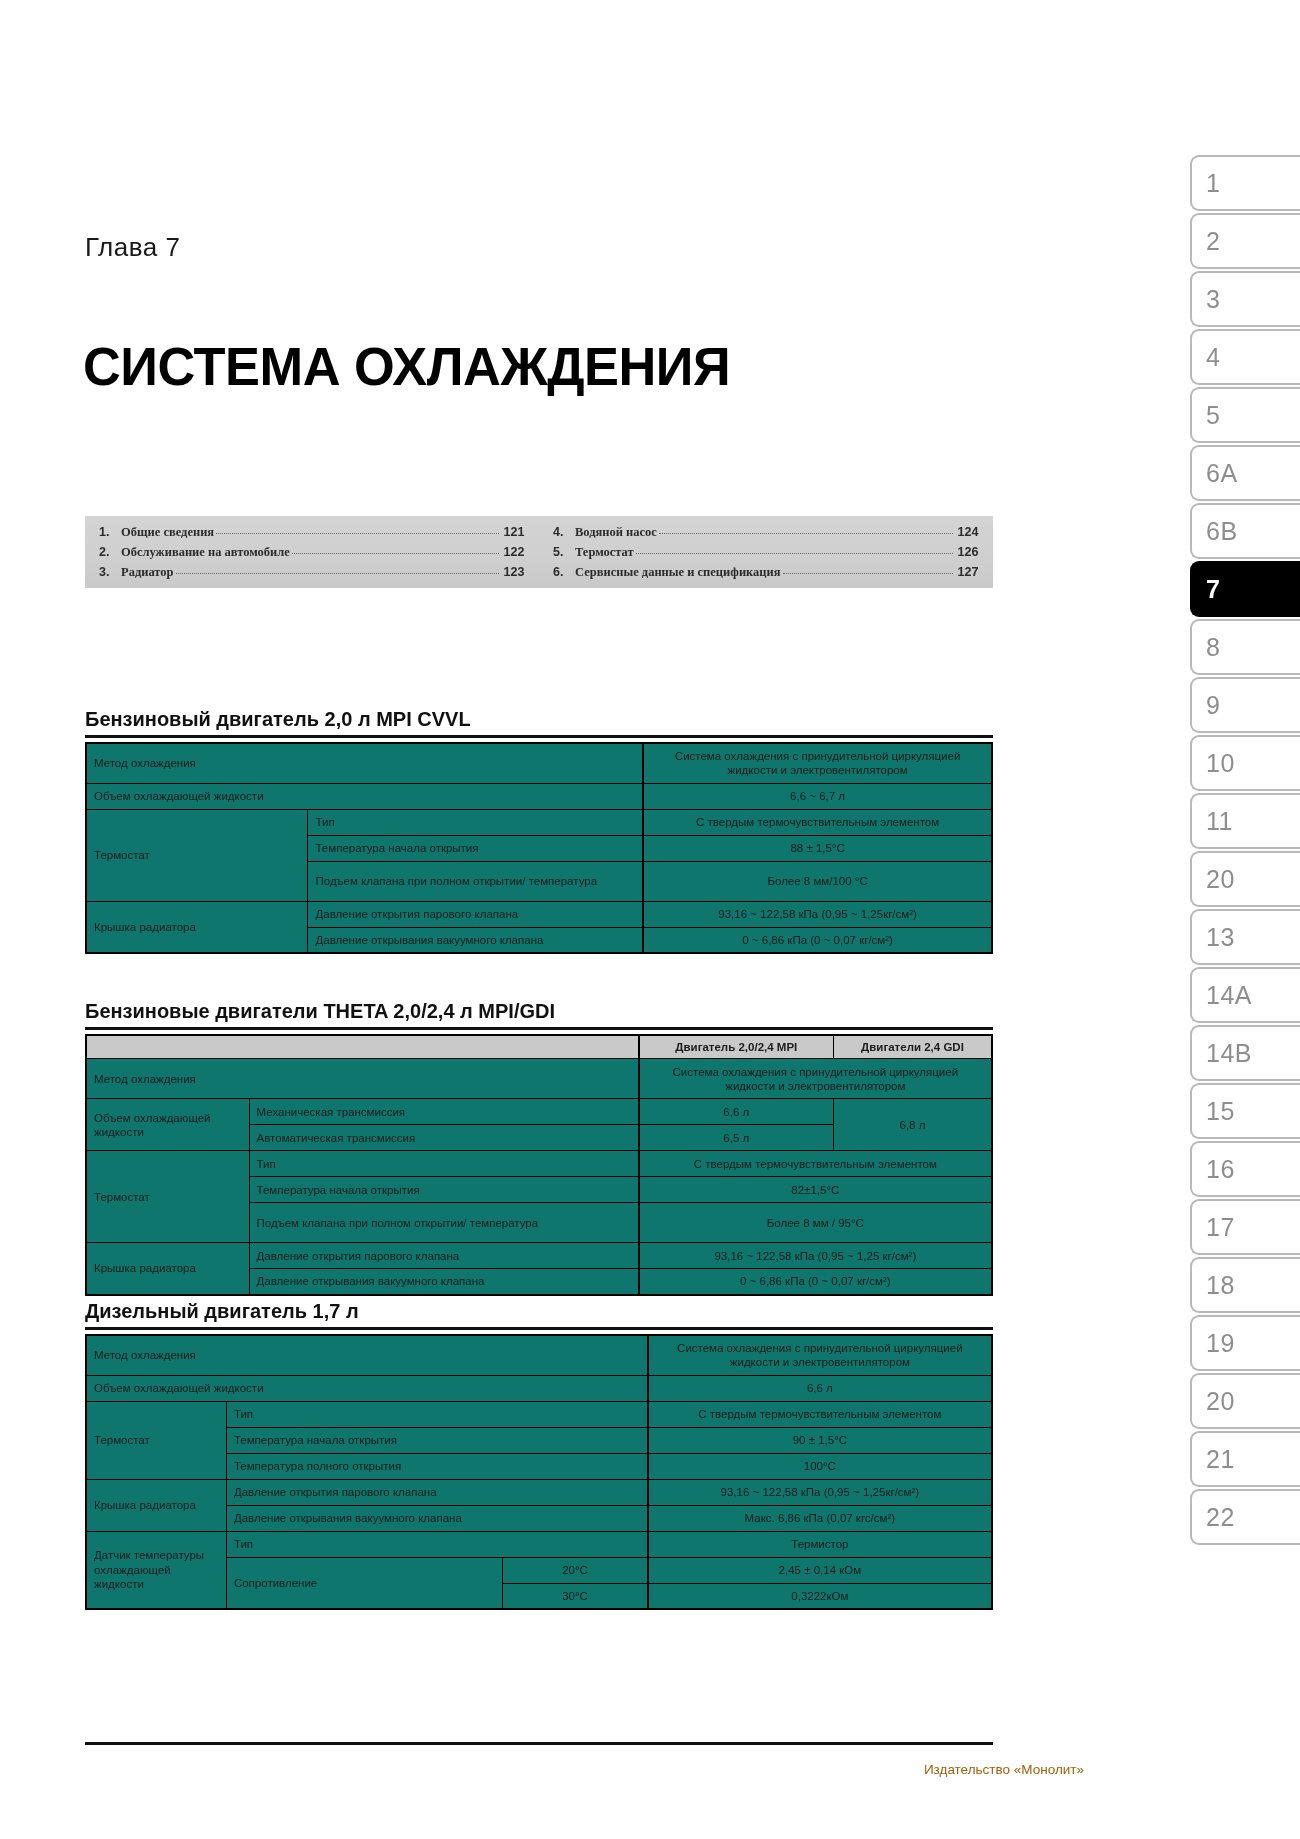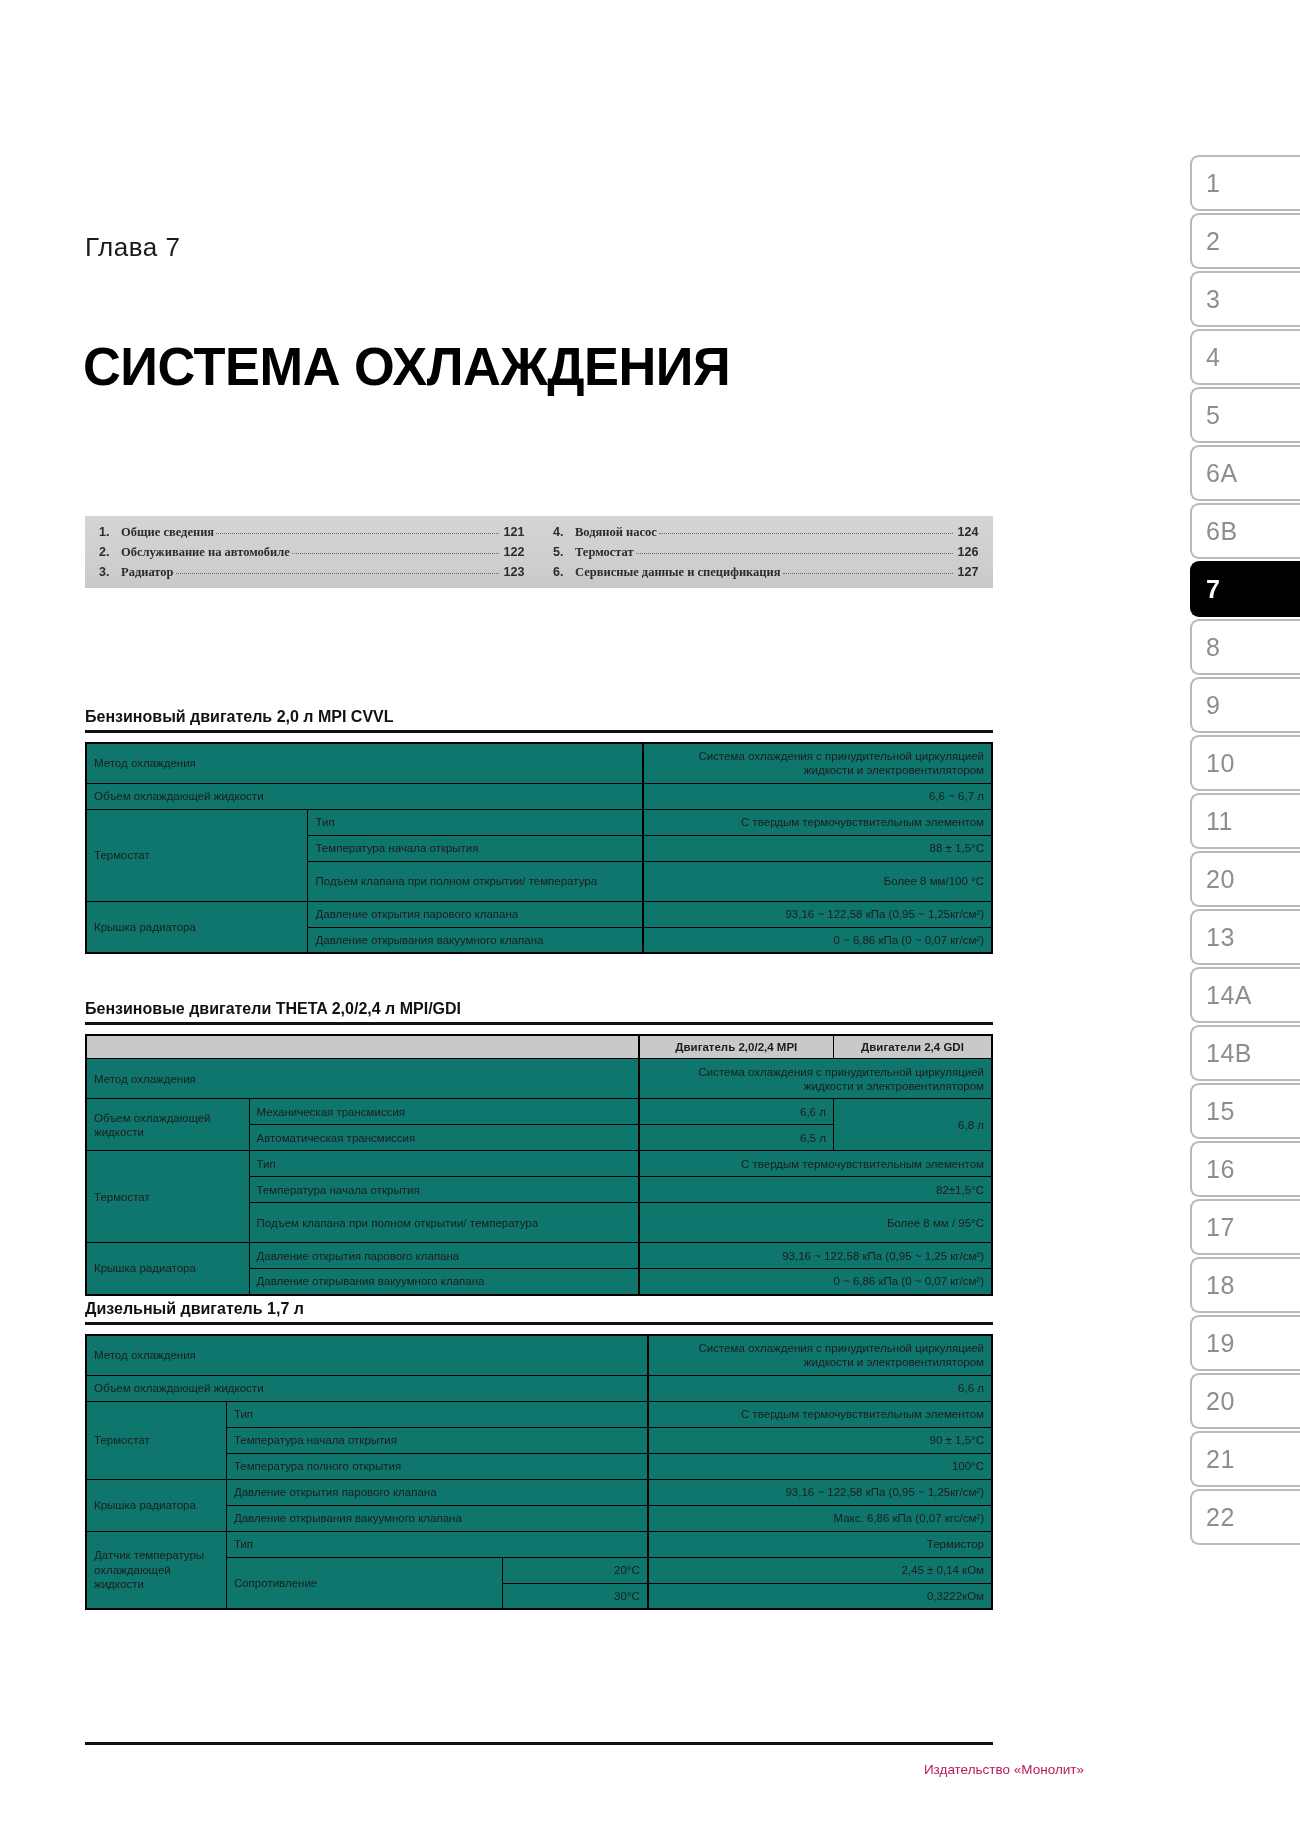--- a/index.html
+++ b/index.html
@@ -51,41 +51,41 @@
     background:linear-gradient(180deg,#d6d6d6 0%,#cccccc 100%);
   }
   .section-bar span{
     position:absolute;left:18px;top:12px;
     font-size:17px;font-weight:700;color:#1a1a1a;
   }
 
   
   .subhead{
     position:absolute;left:85px;width:908px;
-    font-size:16px;font-weight:700;color:#111;
+    font-size:20px;font-weight:700;color:#111;
     padding-bottom:4px;border-bottom:3px solid #111;
     box-sizing:border-box;
   }
 
   
   table.spec{
     position:absolute;left:85px;width:908px;
     border-collapse:collapse;table-layout:fixed;
     font-size:11.5px;color:#1c1c1c;
     border:2px solid #000;background:#0f766e;
   }
   table.spec td,table.spec th{
     border:1px solid #000;
     padding:4px 7px;vertical-align:middle;
     font-weight:400;line-height:1.25;
   }
   table.spec th{
     background:#c9c9c9;font-weight:700;text-align:center;font-size:11.5px;
   }
-  td.ctr{text-align:right;}
+  td.ctr{text-align:center;}
   td.lbl{text-align:left;}
   .colsep{border-left:2px solid #000 !important;}
 
   
   #tabs{position:absolute;right:0;top:155px;width:110px;}
   .tab{
     position:relative;height:56px;margin-bottom:2px;
     background:#fff;border:2px solid #b9b9b9;border-right:none;
     border-top-left-radius:9px;border-bottom-left-radius:9px;
     box-sizing:border-box;
@@ -96,21 +96,21 @@
   }
   .tab.active{background:#000;border-color:#000;}
   .tab.active span{color:#fff;font-weight:700;}
 
   
   .footer-rule{
     position:absolute;left:85px;top:1742px;width:908px;height:3px;background:#111;
   }
   .footer-text{
     position:absolute;right:216px;top:1762px;
-    font-size:13.5px;color:#be185d;
+    font-size:13.5px;color:#a16207;
   }
 </style>
 </head>
 <body>
 
 <div id="page">
 
   <div class="chapter-label">Глава 7</div>
   <div class="chapter-title">СИСТЕМА ОХЛАЖДЕНИЯ</div>
 

